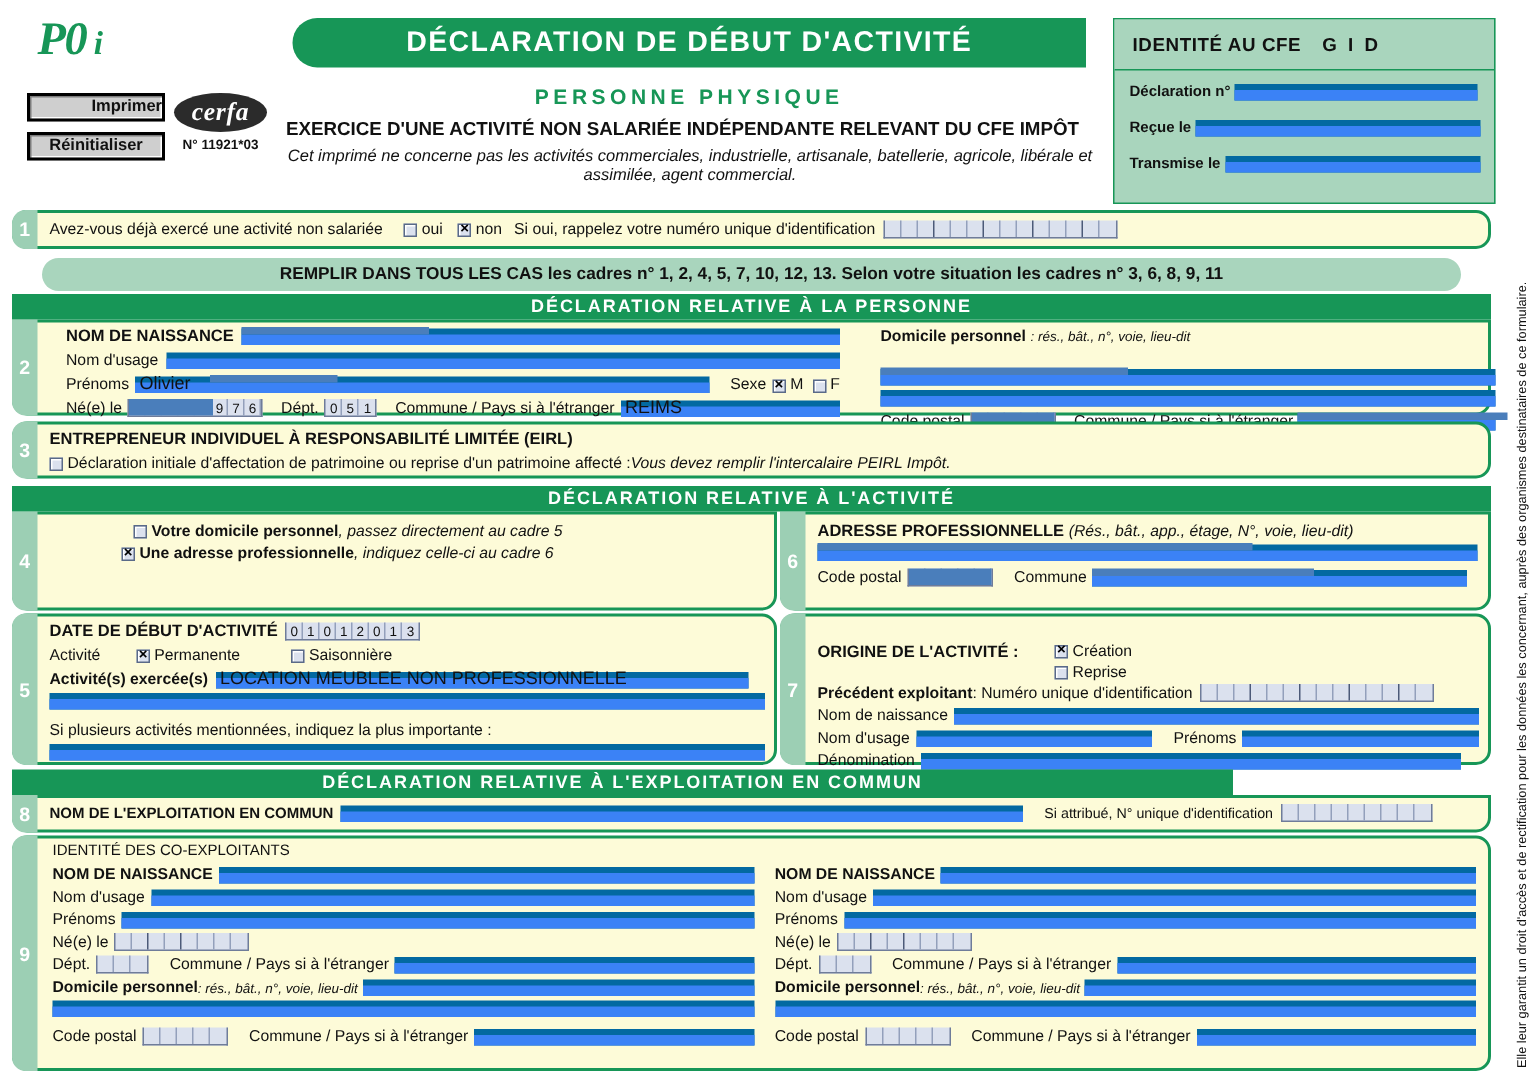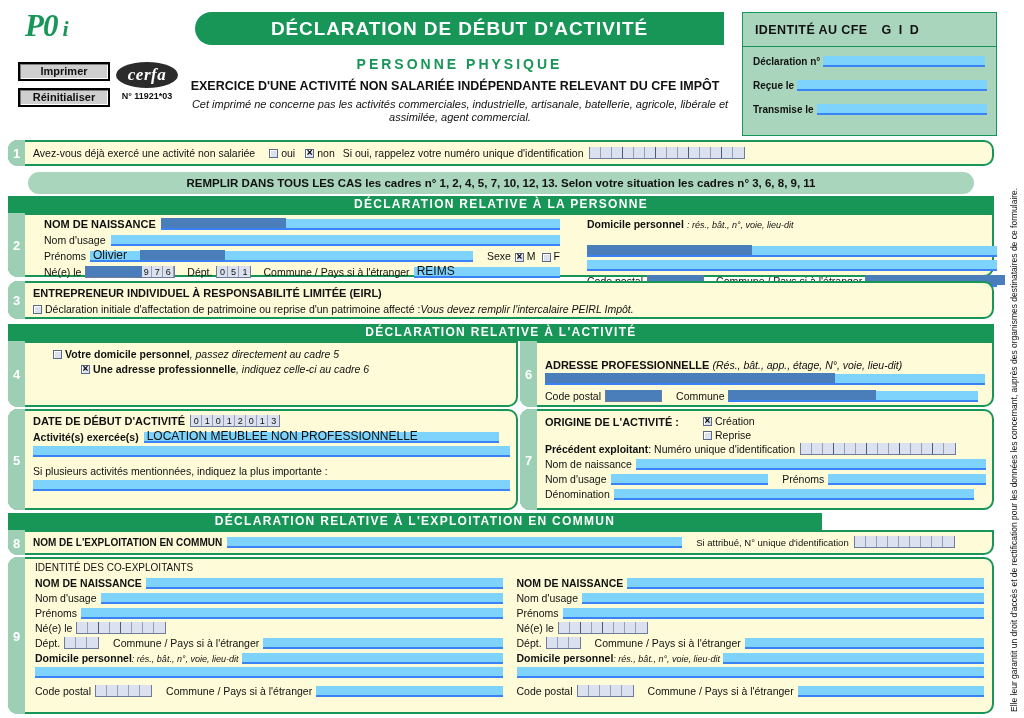--- a/index.html
+++ b/index.html
@@ -12,22 +12,22 @@
     color:#111;
     font-size:11px;
     overflow:hidden;
   }
   .page { position:relative; width:1024px; height:718px; }
   .ital { font-style:italic; }
   .row { display:flex; align-items:flex-end; }
 
   
   .fld {
-    background:#7dd3fc;
-    border-bottom:2px solid #3b82f6;
+    background:#0369a1;
+    border-bottom:7px solid #3b82f6;
     height:11px;
     flex:1 1 auto;
     position:relative;
   }
   .redact { position:absolute; left:0; top:-1px; bottom:0; background:#4a7ebb; }
 
   
   .comb {
     background:#dbe1ee;
     border:1px solid #6f7c99;
@@ -89,21 +89,21 @@
     width:92px; height:19px;
     background:#cfcfcf;
     border:2px solid #000;
     box-shadow:1px 1px 0 #7d7d7d inset, -1px -1px 0 #fff inset;
     font-size:11px; font-weight:bold;
     text-align:center; line-height:15px;
     color:#111;
     cursor:pointer;
     font-family:"Liberation Sans", sans-serif;
   }
-  #btn-print { position:absolute; left:18px; top:62px; }
+  #btn-print { position:absolute; left:18px; top:62px;text-align:right; }
   #btn-reset { position:absolute; left:18px; top:88px; }
 
   .cerfa-wrap { position:absolute; left:112px; top:62px; width:70px; text-align:center; }
   .cerfa-logo {
     width:62px; height:26px; margin:0 auto;
     background:#2b2b2b; border-radius:50%/50%;
     color:#fff;
     font-family:"Liberation Serif", serif;
     font-style:italic; font-weight:bold;
     font-size:17px; line-height:26px;
@@ -421,38 +421,38 @@
     </div>
   </div>
 
   <div class="secbar" style="left:8px; top:324px; width:986px;">DÉCLARATION RELATIVE À L'ACTIVITÉ</div>
 
   <div class="cadre" style="left:8px; top:341px; width:510px; height:66px; border-radius:0 0 10px 10px;">
     <div class="num-tab" style="border-radius:0 0 0 9px">
         <span>4</span>
       </div>
     <div class="cadre-body" style="padding-top:5px">
-      <div style="display:flex; align-items:center; margin-left:20px; margin-bottom:3px">
+      <div style="display:flex; align-items:center; margin-left:56px; margin-bottom:3px">
         <span class="cb" id="cb-dom"></span>
         <span class="lbl b">Votre domicile personnel</span>
         <span class="lbl" style="font-style:italic">, passez directement au cadre 5</span>
       </div>
       <div style="display:flex; align-items:center; margin-left:48px">
         <span class="cb on" id="cb-pro"></span>
         <span class="lbl b">Une adresse professionnelle</span>
         <span class="lbl" style="font-style:italic">, indiquez celle-ci au cadre 6</span>
       </div>
     </div>
   </div>
 
   <div class="cadre" style="left:520px; top:341px; width:474px; height:66px; border-radius:0 0 10px 10px;">
     <div class="num-tab" style="border-radius:0 0 0 9px">
         <span>6</span>
       </div>
-    <div class="cadre-body" style="padding-top:16px">
+    <div class="cadre-body" style="padding-top:5px">
       <div style="margin-bottom:3px">
         <span class="lbl b" style="font-size:11px">ADRESSE PROFESSIONNELLE</span>
         <span class="lbl" style="font-style:italic">(Rés., bât., app., étage, N°, voie, lieu-dit)</span>
       </div>
       <div class="row" style="margin-bottom:5px">
         <span class="fld" style="max-width:440px">
             <i class="redact" style="width:290px"></i>
           </span>
       </div>
       <div class="row">
@@ -488,20 +488,29 @@
             <span class="cell">0</span>
             <span class="cell">1</span>
             <span class="cell">0</span>
             <span class="cell">1</span>
             <span class="cell">2</span>
             <span class="cell">0</span>
             <span class="cell">1</span>
             <span class="cell">3</span>
           </span>
       </div>
+      <div style="display:flex; align-items:center; margin-bottom:4px">
+        <span class="lbl">Activité</span>
+        <span style="width:24px"></span>
+        <span class="cb on" id="cb-perm"></span>
+        <span class="lbl">Permanente</span>
+        <span style="width:34px"></span>
+        <span class="cb" id="cb-sais"></span>
+        <span class="lbl">Saisonnière</span>
+      </div>
       <div class="row" style="margin-bottom:3px">
         <span class="lbl b">Activité(s) exercée(s)</span>
         <span style="width:5px"></span>
         <span class="fld" style="max-width:355px">
           <span class="val" style="position:absolute; left:0; top:-3px; font-size:12px">LOCATION MEUBLEE NON PROFESSIONNELLE</span>
         </span>
       </div>
       <div class="row" style="margin-bottom:8px">
         <span class="fld" style="max-width:478px"></span>
       </div>
@@ -509,21 +518,21 @@
       <div class="row">
         <span class="fld" style="max-width:478px"></span>
       </div>
     </div>
   </div>
 
   <div class="cadre" style="left:520px; top:409px; width:474px; height:101px;">
     <div class="num-tab">
         <span>7</span>
       </div>
-    <div class="cadre-body" style="padding-top:4px">
+    <div class="cadre-body" style="padding-top:17px">
       <div style="display:flex; align-items:flex-start; margin-bottom:2px">
         <span class="lbl b" style="font-size:11px; margin-top:1px">ORIGINE DE L'ACTIVITÉ :</span>
         <span style="width:24px"></span>
         <span>
           <span style="display:flex; align-items:center; margin-bottom:2px">
             <span class="cb on" id="cb-crea"></span>
             <span class="lbl">Création</span>
           </span>
           <span style="display:flex; align-items:center">
             <span class="cb" id="cb-repr"></span>

